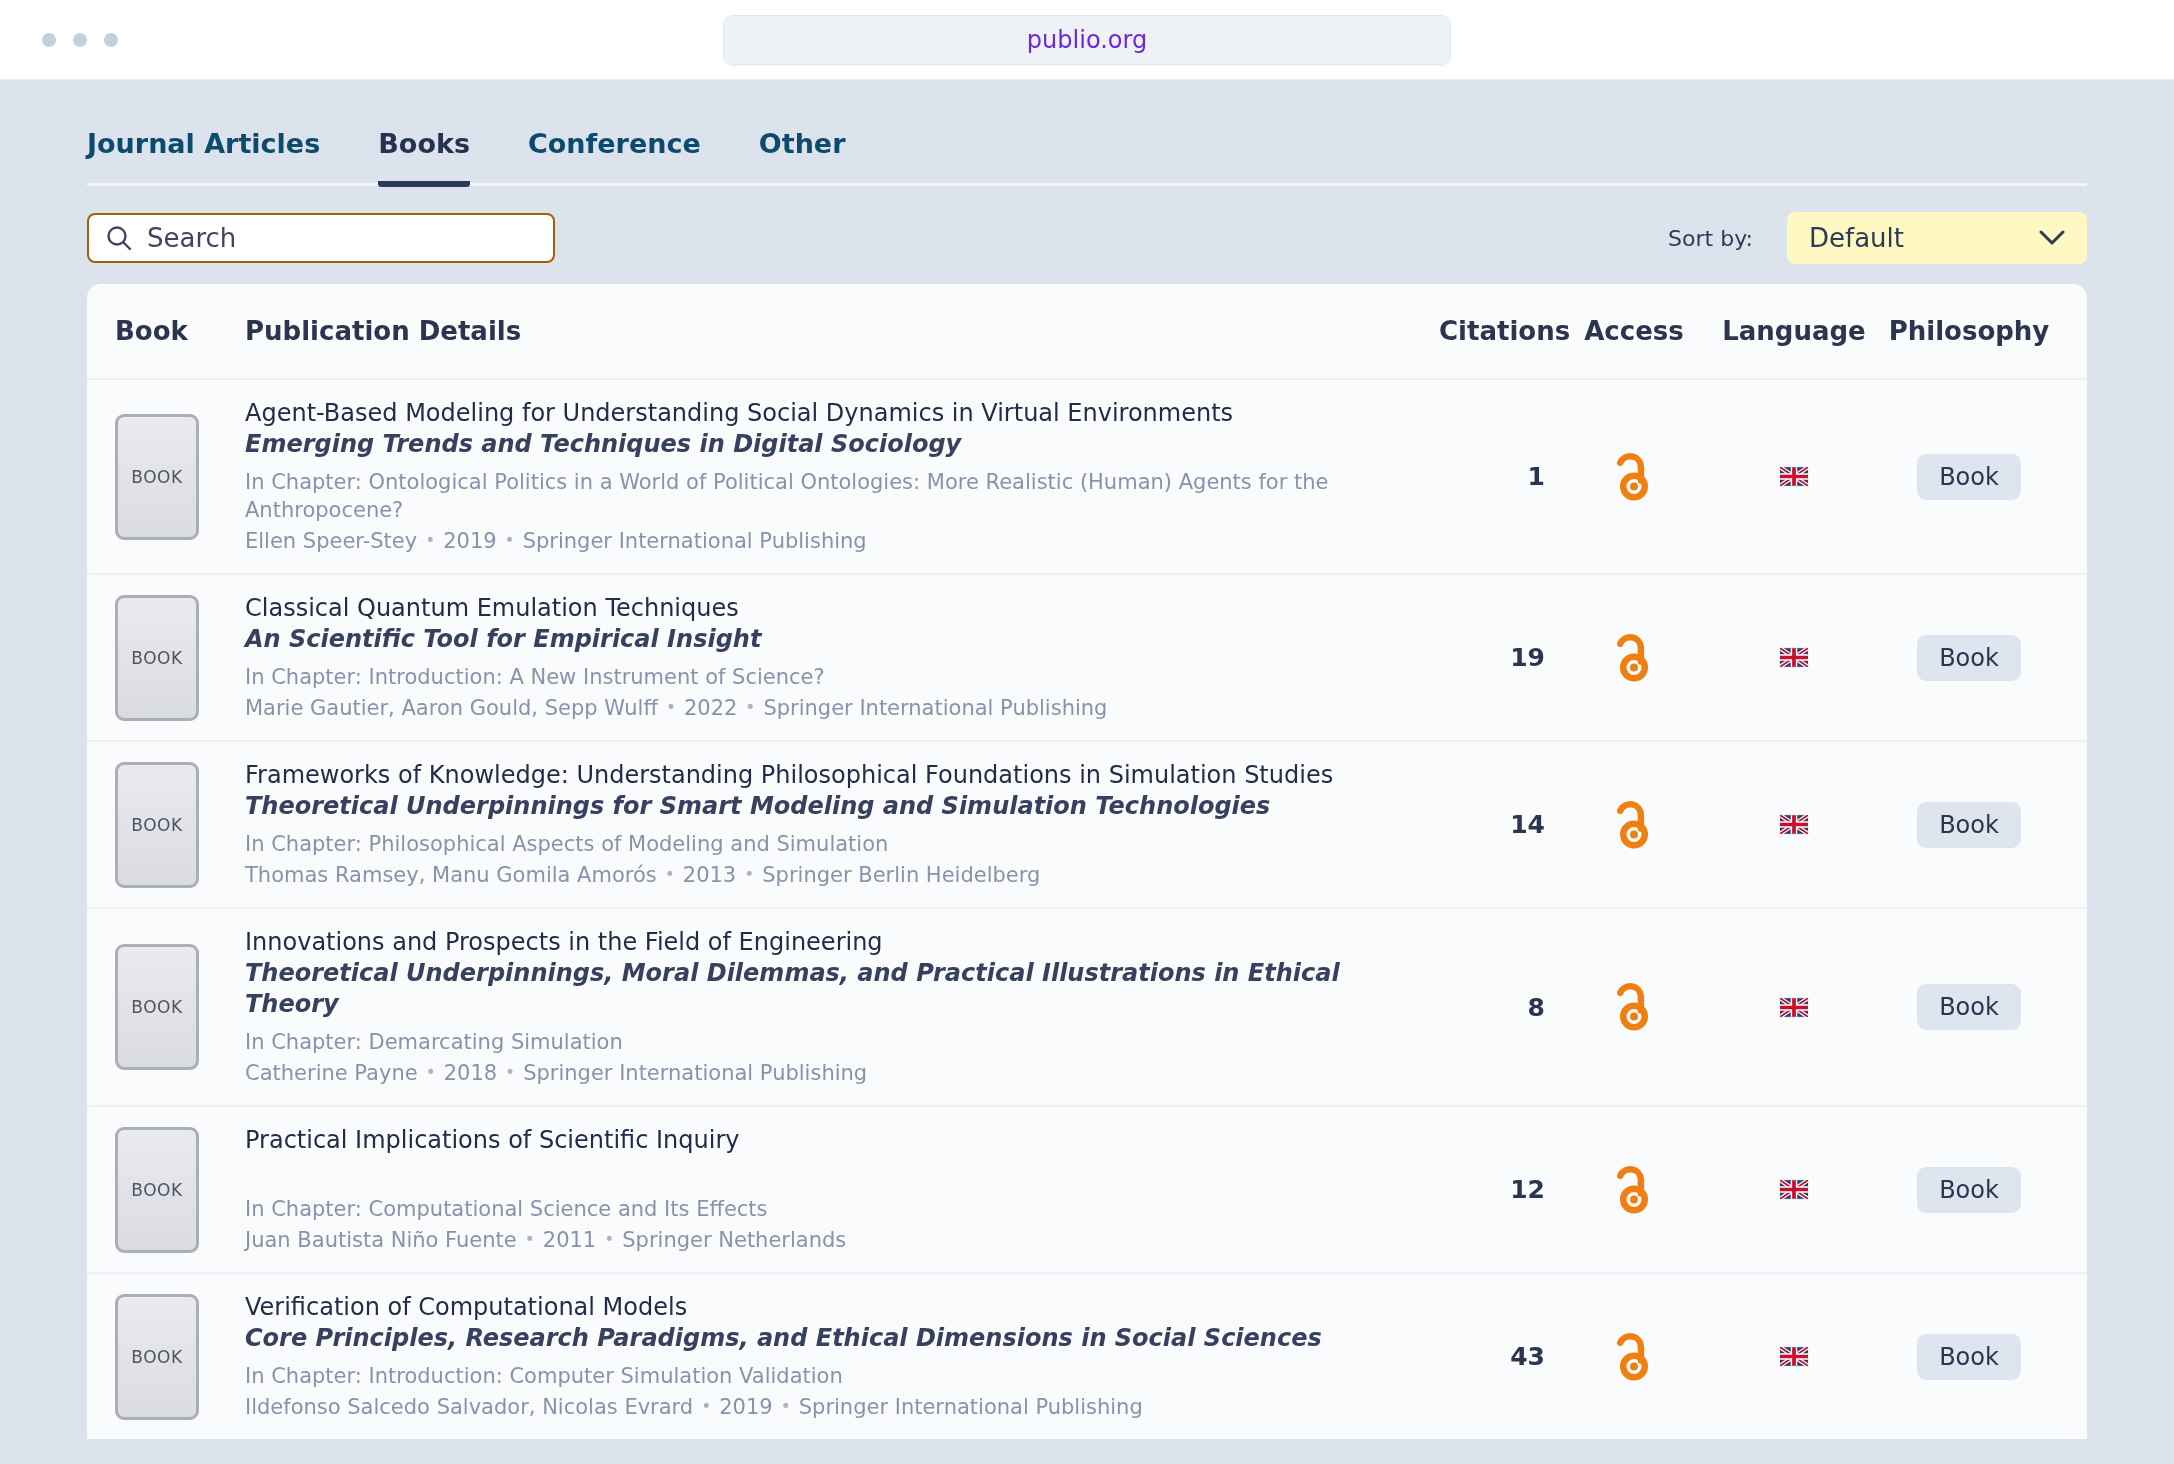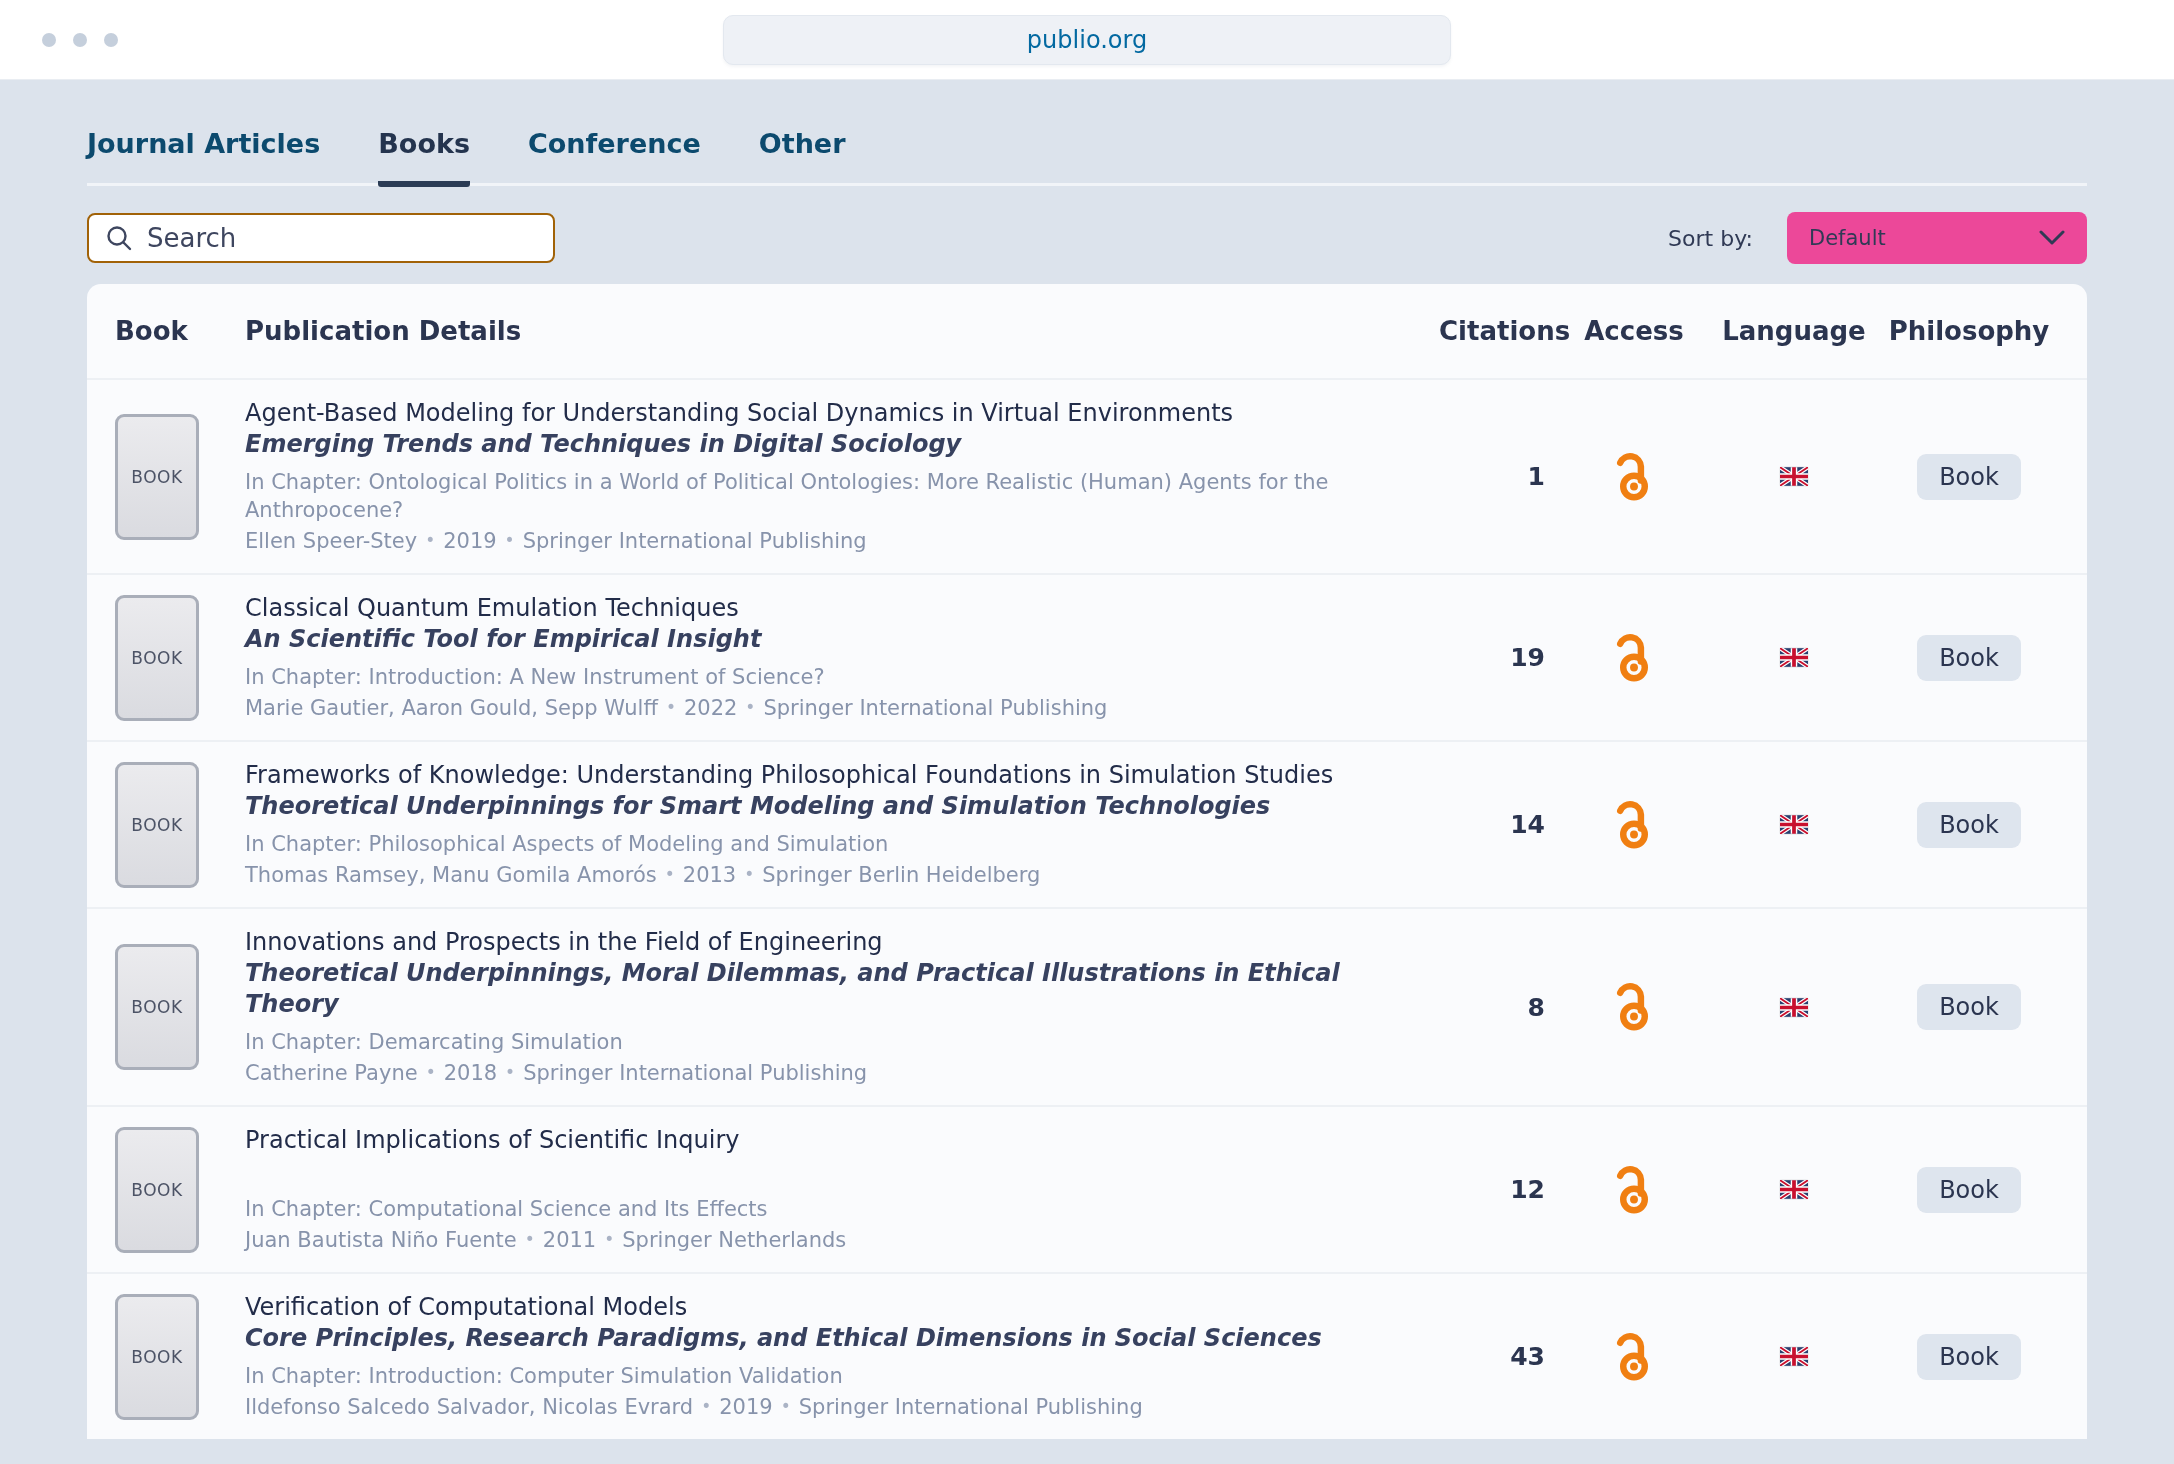--- a/index.html
+++ b/index.html
@@ -6,41 +6,41 @@
   html,body { width:2174px; height:1464px; overflow:hidden; }
   body { font-family:"DejaVu Sans","Liberation Sans",sans-serif; background:#dce3ec; }
 
   
   .topbar { position:relative; height:80px; background:#ffffff; border-bottom:1px solid #e9edf2; }
   .window-dots { position:absolute; left:42px; top:33px; display:flex; gap:17px; }
   .dot { width:14px; height:14px; border-radius:50%; background:#c5cfdc; }
   .url-pill { position:absolute; left:50%; top:15px; transform:translateX(-50%);
     width:728px; height:50px; background:#eef1f6; border:1px solid #e3e8ef; border-radius:10px;
     display:flex; align-items:center; justify-content:center;
-    color:#0369a1; font-size:24px; box-shadow:0 2px 3px rgba(120,130,150,.08); }
+    color:#6d28d9; font-size:24px; box-shadow:0 2px 3px rgba(120,130,150,.08); }
 
   
   .content { padding:0 87px; }
 
   .tabs-row { display:flex; gap:58px; padding-top:48px; border-bottom:3px solid #f1f4f8; }
   .tab { font-size:27px; color:#0c4a6e; padding-bottom:22px; border-bottom:6px solid transparent;
          margin-bottom:-4px; cursor:pointer;font-weight:bold; }
   .tab.active { color:#24344e; font-weight:bold; border-bottom-color:#2b3c55; border-radius:3px; }
 
   .controls-row { display:flex; align-items:center; justify-content:space-between; margin-top:26px; }
   .search-box { display:flex; align-items:center; gap:14px; width:468px; height:50px;
     background:#ffffff; border:2px solid #a16207; border-radius:8px; padding:0 16px; }
   .search-box input { border:none; outline:none; flex:1; font-size:26px; color:#3e465f;
     font-family:inherit; background:transparent; }
   .search-box input::placeholder { color:#3e465f; opacity:1; }
   .sort-wrap { display:flex; align-items:center; gap:34px; }
   .sort-label { font-size:22px; color:#303a55; }
-  .sort-select { width:300px; height:52px; background:#ec4899; border-radius:8px;
+  .sort-select { width:300px; height:52px; background:#fef9c3; border-radius:8px;
     display:flex; align-items:center; justify-content:space-between; padding:0 22px;
-    font-size:21px; color:#303a55; cursor:pointer; }
+    font-size:26px; color:#303a55; cursor:pointer; }
 
   
   .card { margin-top:20px; background:#fafbfd; border-radius:14px 14px 0 0; overflow:hidden; }
   .grid-row { display:grid; grid-template-columns:130px 1fr 120px 150px 170px 180px;
     align-items:center; padding:0 28px; }
   .thead { height:94px; font-size:26px; font-weight:bold; color:#2b3550; }
   .th-citations,.th-access,.th-language { text-align:center; }
   .th-philosophy { text-align:center; }
 
   .trow { border-top:2px solid #edf0f4; min-height:150px; padding-top:18px; padding-bottom:18px; cursor:pointer; }

